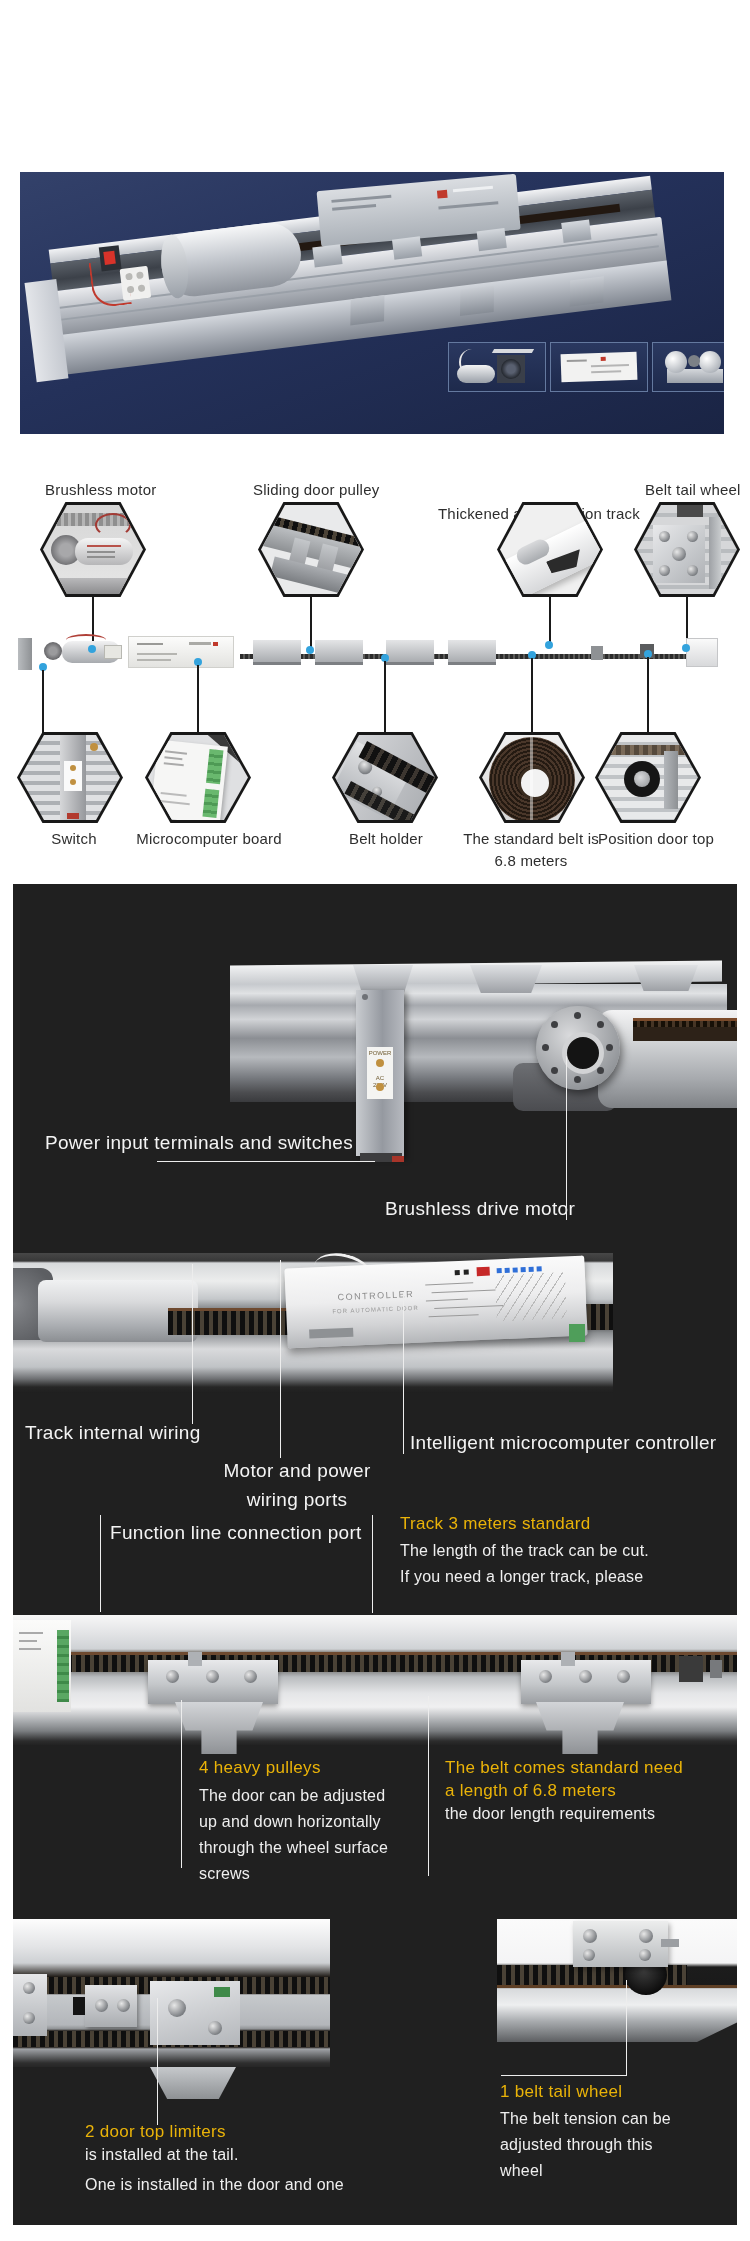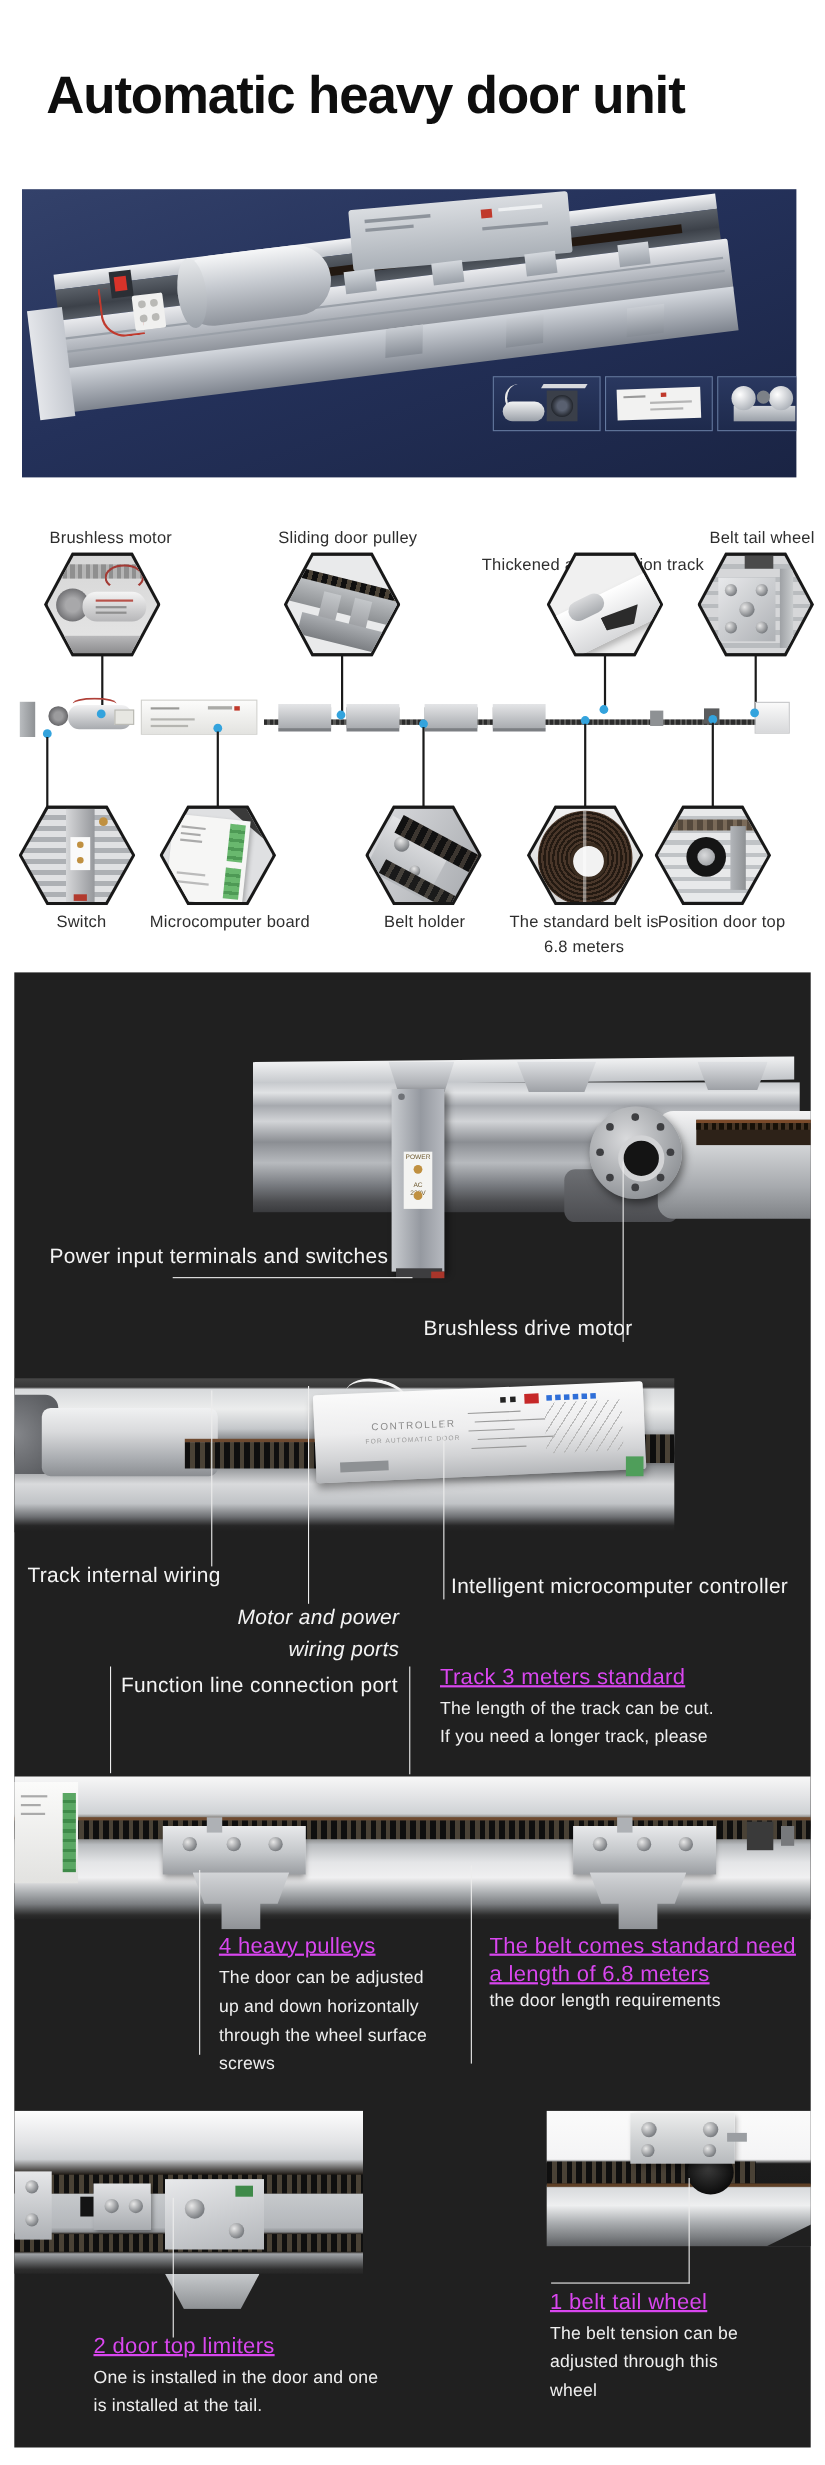--- a/index.html
+++ b/index.html
@@ -2,40 +2,39 @@
 <html><head>
 <meta charset="utf-8">
 <style>
   html,body{margin:0;padding:0;background:#ffffff;}
   #page{position:relative;width:750px;height:2241px;background:#ffffff;overflow:hidden;
         font-family:"Liberation Sans","DejaVu Sans",sans-serif;}
   .abs{position:absolute;}
   .title{font-size:48px;font-weight:bold;color:#0e0e0e;letter-spacing:-1px;}
   .hexlbl{font-size:15px;color:#2e2e2e;letter-spacing:.2px;white-space:nowrap;}
   .wlbl{font-size:19px;color:#f4f4f4;letter-spacing:.3px;white-space:nowrap;}
-  .green{font-size:20px;color:#d946ef;letter-spacing:.3px;white-space:nowrap;text-decoration:underline;}
+  .green{font-size:17px;color:#eab308;letter-spacing:.3px;white-space:nowrap;}
   .body{font-size:16px;color:#efefef;line-height:26px;letter-spacing:.2px;white-space:nowrap;}
   .vln{width:1.5px;background:#1a1a1a;}
   .wln{background:#ededed;}
   .dot{width:8px;height:8px;border-radius:50%;background:#33a3dd;}
   .hexo{clip-path:polygon(24% 0,76% 0,100% 50%,76% 100%,24% 100%,0 50%);background:#181818;}
   .hexi{position:absolute;left:3px;top:3px;right:3px;bottom:3px;overflow:hidden;
         clip-path:polygon(24% 0,76% 0,100% 50%,76% 100%,24% 100%,0 50%);}
   .teeth{background:repeating-linear-gradient(90deg,#0f0f0f 0 5px,#4a4236 5px 9px);}
   .bolt{border-radius:50%;background:radial-gradient(circle at 35% 35%,#e8e8e8,#7c7f83 70%);}
   .tinytxt{font-size:6px;color:#6e5a30;line-height:7px;text-align:center;}
   .ctrl-txt1{font-size:9px;color:#8a8a8a;letter-spacing:1.5px;white-space:nowrap;}
   .ctrl-txt2{font-size:6px;color:#9a9a9a;letter-spacing:1px;white-space:nowrap;}
 </style>
 </head>
 <body>
 
 <div id="page">
 
-  <div class="abs title" style="left:42px;top:60px;">Automatic heavy door unit</div>
 
   <div class="abs" style="left:20px;top:172px;width:704px;height:262px;overflow:hidden;
        background:linear-gradient(160deg,#33416a 0%,#24315a 45%,#1a2444 100%);">
 
     <div class="abs" style="left:8px;top:14px;width:665px;height:210px;transform:rotate(-7deg);">
       <div class="abs" style="left:28px;top:26px;width:606px;height:14px;background:linear-gradient(180deg,#f2f3f5,#bfc3c9);"></div>
       <div class="abs" style="left:28px;top:40px;width:606px;height:28px;background:linear-gradient(180deg,#5b6169,#3c4149 60%,#565c64);"></div>
       <div class="abs" style="left:200px;top:50px;width:400px;height:8px;background:#221811;"></div>
       <div class="abs" style="left:10px;top:68px;width:630px;height:48px;border-radius:2px;background:linear-gradient(180deg,#eaebee,#b9bdc4 45%,#878c94);"></div>
       <div class="abs" style="left:16px;top:84px;width:618px;height:2px;background:#9aa0a8;"></div>
@@ -318,21 +317,21 @@
         <div class="abs" style="left:142px;top:54px;width:50px;height:1px;background:#9a9a9a;"></div>
         <div class="abs" style="left:210px;top:16px;width:70px;height:46px;background:repeating-linear-gradient(125deg,transparent 0 7px,#b9b9b9 7px 8px);"></div>
         <div class="abs" style="left:22px;top:62px;width:44px;height:9px;background:#8e9194;"></div>
       </div>
       <div class="abs" style="left:556px;top:71px;width:16px;height:18px;background:#4f9e5a;"></div>
     </div>
     <div class="abs wln" style="left:179px;top:380px;width:1px;height:160px;"></div>
     <div class="abs wln" style="left:267px;top:376px;width:1px;height:198px;"></div>
     <div class="abs wln" style="left:390px;top:408px;width:1px;height:162px;"></div>
     <div class="abs wlbl" style="left:12px;top:538px;">Track internal wiring</div>
-    <div class="abs" style="left:170px;top:576px;width:180px;text-align:right;font-style:italic;">
+    <div class="abs" style="left:194px;top:576px;width:180px;text-align:center;">
       <div class="wlbl" style="white-space:nowrap;">Motor and power</div>
       <div class="wlbl" style="white-space:nowrap;margin-top:7px;">wiring ports</div>
     </div>
     <div class="abs wlbl" style="left:397px;top:548px;">Intelligent microcomputer controller</div>
 
     <div class="abs wln" style="left:87px;top:631px;width:1px;height:97px;"></div>
     <div class="abs wlbl" style="left:97px;top:638px;">Function line connection port</div>
     <div class="abs wln" style="left:359px;top:631px;width:1px;height:98px;"></div>
     <div class="abs" style="left:387px;top:630px;">
       <div class="green">Track 3 meters standard</div>
@@ -396,22 +395,22 @@
       <div class="abs" style="left:137px;top:62px;width:90px;height:64px;background:linear-gradient(165deg,#e8e9eb,#b3b6ba);">
         <div class="bolt abs" style="left:18px;top:18px;width:18px;height:18px;"></div>
         <div class="bolt abs" style="left:58px;top:40px;width:14px;height:14px;"></div>
         <div class="abs" style="left:64px;top:6px;width:16px;height:10px;background:#3f8a49;"></div>
       </div>
     </div>
     <div class="abs" style="left:137px;top:1183px;width:86px;height:32px;background:linear-gradient(180deg,#c6c9cc,#8e9194);clip-path:polygon(0 0,100% 0,80% 100%,20% 100%);"></div>
     <div class="abs wln" style="left:144px;top:1114px;width:1px;height:127px;"></div>
     <div class="abs" style="left:72px;top:1238px;">
       <div class="green">2 door top limiters</div>
+      <div class="body">is installed at the tail.</div>
       <div class="body" style="margin-top:4px;">One is installed in the door and one</div>
-      <div class="body">is installed at the tail.</div>
     </div>
 
     <div class="abs" style="left:484px;top:1035px;width:247px;height:123px;overflow:hidden;background:linear-gradient(180deg,#fbfbfb 0,#f4f4f5 44px,#1c1c1c 48px,#1a1a1a 66px,#d8dadc 70px,#eeeff0 86px,#a9acaf 102px,#7e8184 114px,#5c5e61 123px);">
       <div class="abs teeth" style="left:0;top:46px;width:190px;height:20px;"></div>
       <div class="abs" style="left:0;top:66px;width:247px;height:3px;background:#5f4026;"></div>
       <div class="abs" style="left:128px;top:36px;width:42px;height:40px;border-radius:50%;background:radial-gradient(circle at 45% 40%,#3c3c3c,#0d0d0d 70%);"></div>
       <div class="abs" style="left:76px;top:2px;width:95px;height:46px;background:linear-gradient(180deg,#eceded,#b7babd);box-shadow:2px 3px 5px rgba(0,0,0,.3);">
         <div class="bolt abs" style="left:10px;top:8px;width:14px;height:14px;"></div>
         <div class="bolt abs" style="left:66px;top:8px;width:14px;height:14px;"></div>
         <div class="bolt abs" style="left:10px;top:28px;width:12px;height:12px;"></div>

